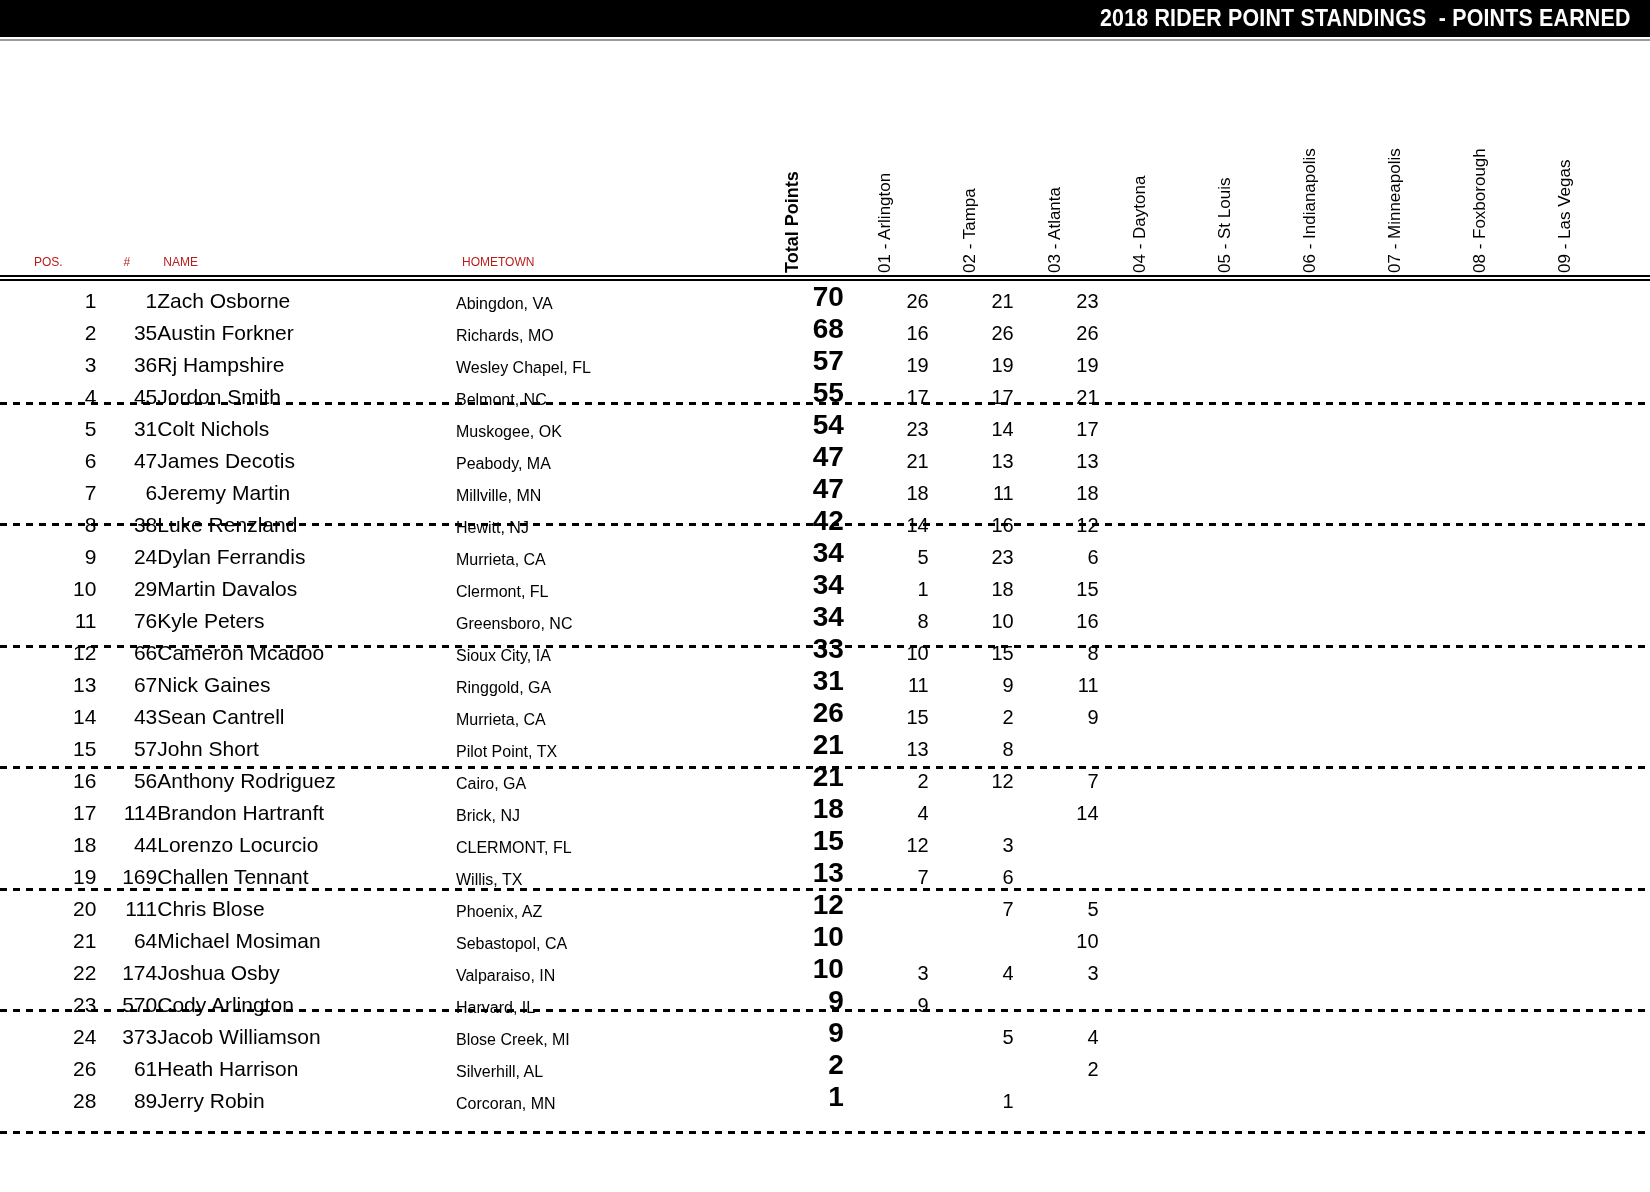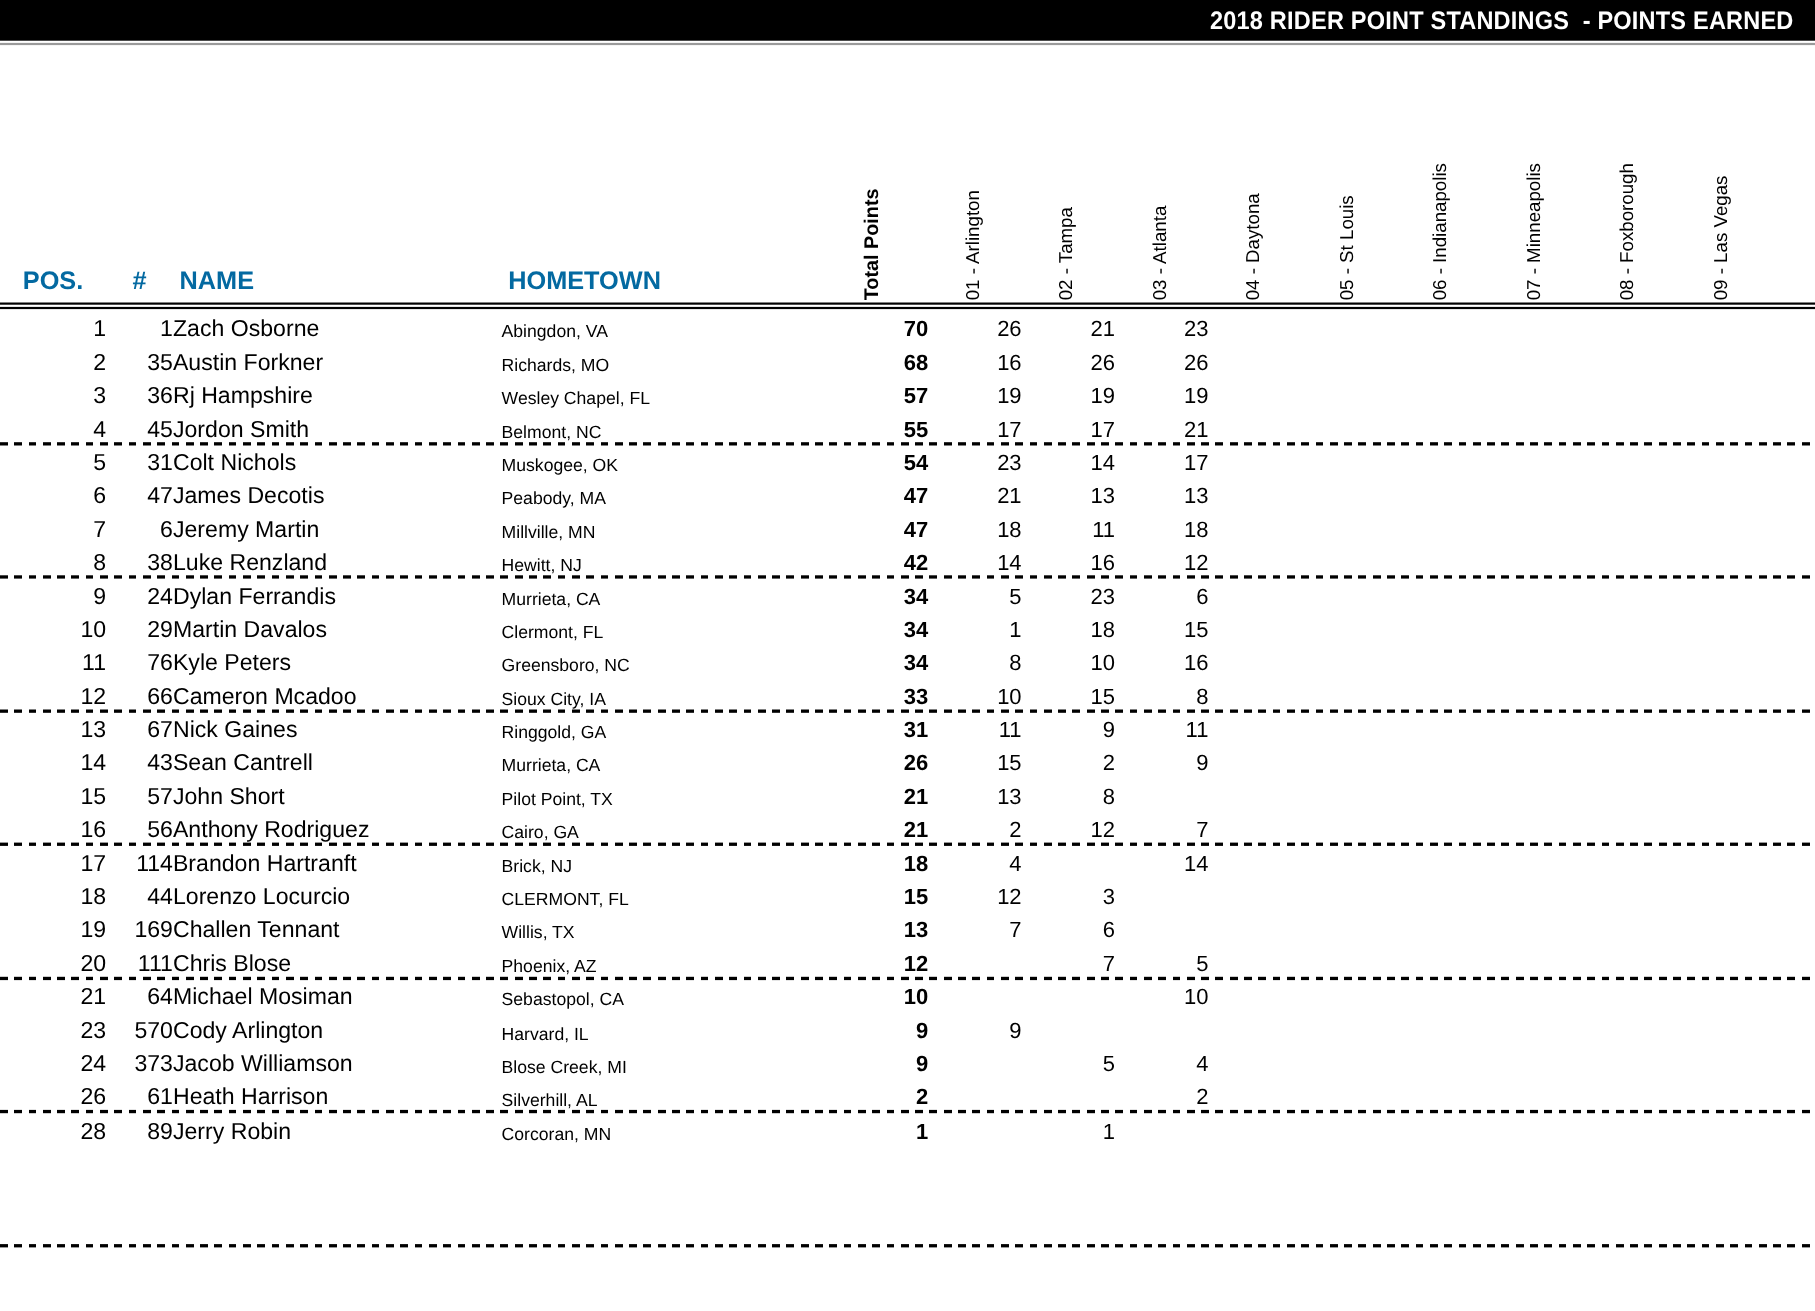--- a/index.html
+++ b/index.html
@@ -71,23 +71,23 @@
   col.c-ev    { width: 81px;  }
   col.c-pad   { width: 40px;  }
 
   
   tr.head-row { height: 155px; }
   tr.head-row th {
     vertical-align: bottom;
     padding-bottom: 6px;
   }
   .hlabel {
-    font-weight: bold;
-    font-size: 23px;
-    color: #0369a1;
+    font-weight: normal;
+    font-size: 12px;
+    color: #b91c1c;
     white-space: nowrap;
   }
   .hlabel.pos   { text-align: center; display:block; }
   .hlabel.num   { text-align: center; display:block; }
   .hlabel.left  { text-align: left; display:block; padding-left: 6px; margin-top: 24px; }
 
   .vcell {
     height: 150px;
     position: relative;
   }
@@ -153,21 +153,21 @@
   .cell-town {
     text-align: left;
     padding-left: 4px;
     font-size: 16px;
     color: #000;
     white-space: nowrap;
   }
   .cell-total {
     text-align: right;
     padding-right: 27px;
-    font-size: 20px;
+    font-size: 28px;
     font-weight: bold;
     color: #000;
   }
   .cell-ev {
     text-align: right;
     padding-right: 16px;
     font-size: 20px;
     color: #000;
   }
 
@@ -617,20 +617,37 @@
             <td class="cell-ev">10</td>
             <td class="cell-ev"></td>
             <td class="cell-ev"></td>
             <td class="cell-ev"></td>
             <td class="cell-ev"></td>
             <td class="cell-ev"></td>
             <td class="cell-ev"></td>
             <td></td>
           </tr>
           <tr class="data-row">
+            <td class="cell-pos">22</td>
+            <td class="cell-num">174</td>
+            <td class="cell-name">Joshua Osby</td>
+            <td class="cell-town">Valparaiso, IN</td>
+            <td class="cell-total">10</td>
+            <td class="cell-ev">3</td>
+            <td class="cell-ev">4</td>
+            <td class="cell-ev">3</td>
+            <td class="cell-ev"></td>
+            <td class="cell-ev"></td>
+            <td class="cell-ev"></td>
+            <td class="cell-ev"></td>
+            <td class="cell-ev"></td>
+            <td class="cell-ev"></td>
+            <td></td>
+          </tr>
+          <tr class="data-row">
             <td class="cell-pos">23</td>
             <td class="cell-num">570</td>
             <td class="cell-name">Cody Arlington</td>
             <td class="cell-town">Harvard, IL</td>
             <td class="cell-total">9</td>
             <td class="cell-ev">9</td>
             <td class="cell-ev"></td>
             <td class="cell-ev"></td>
             <td class="cell-ev"></td>
             <td class="cell-ev"></td>

